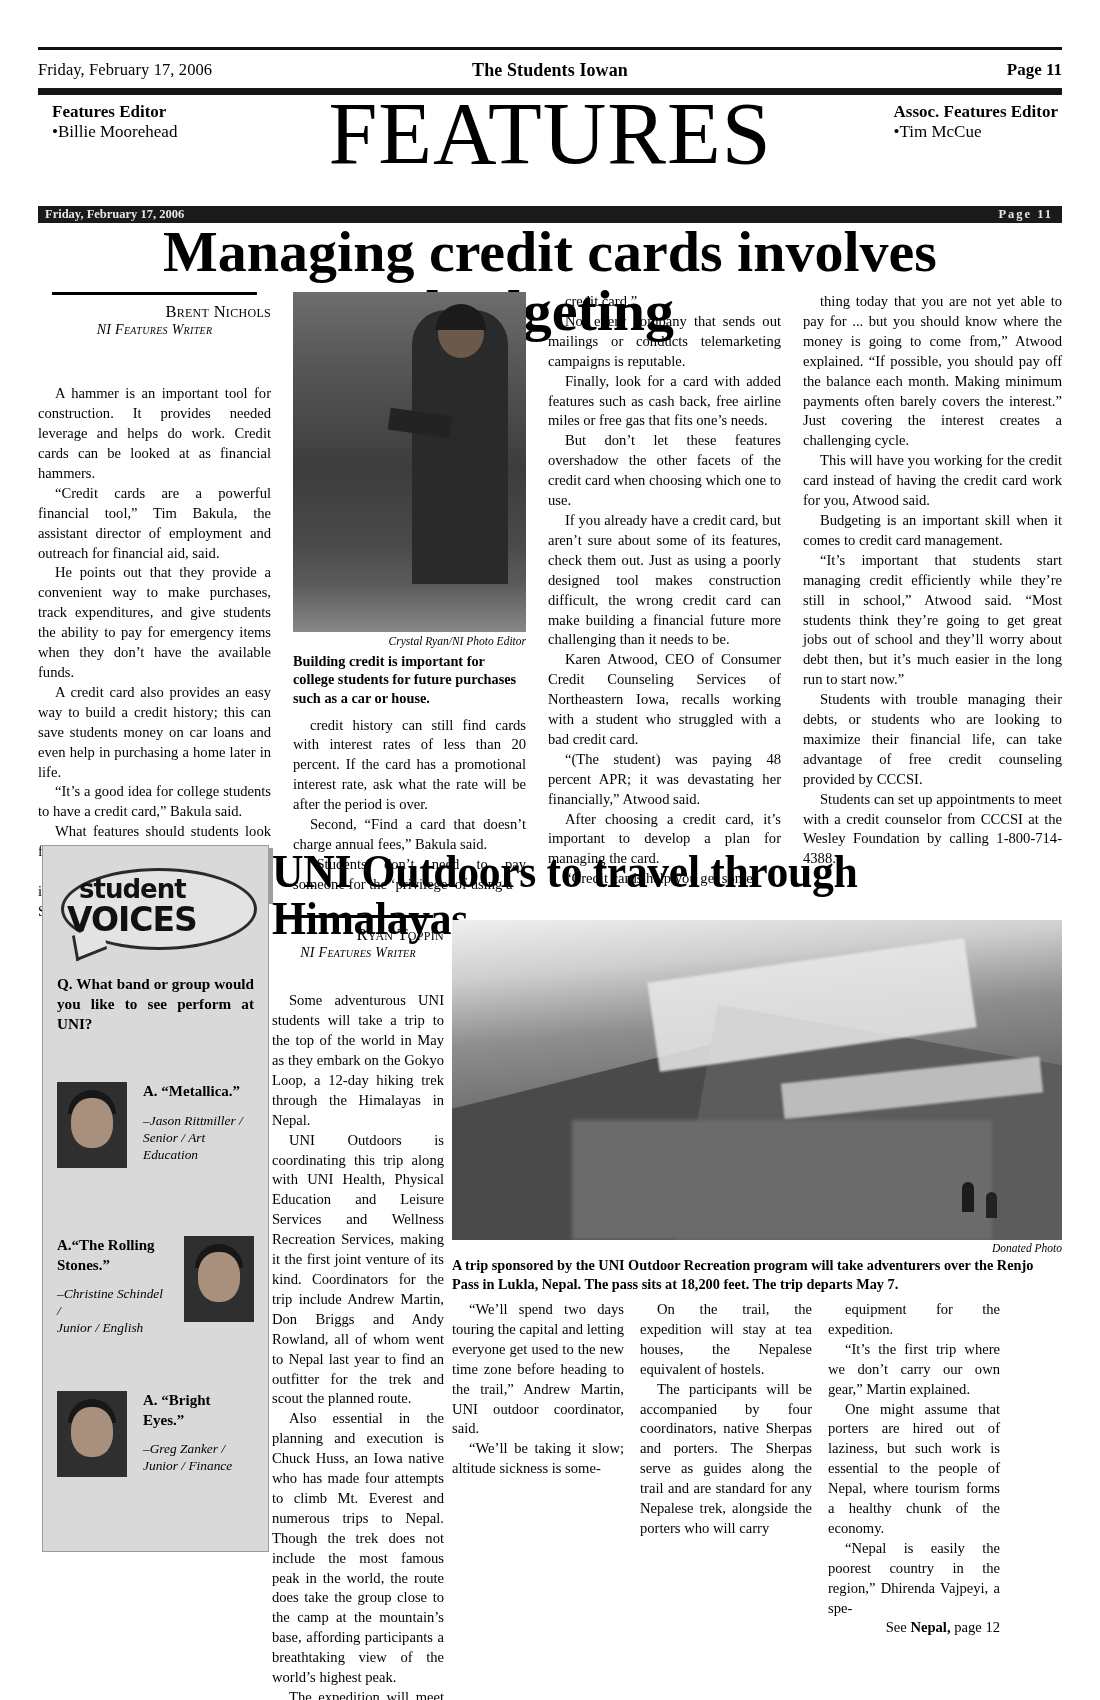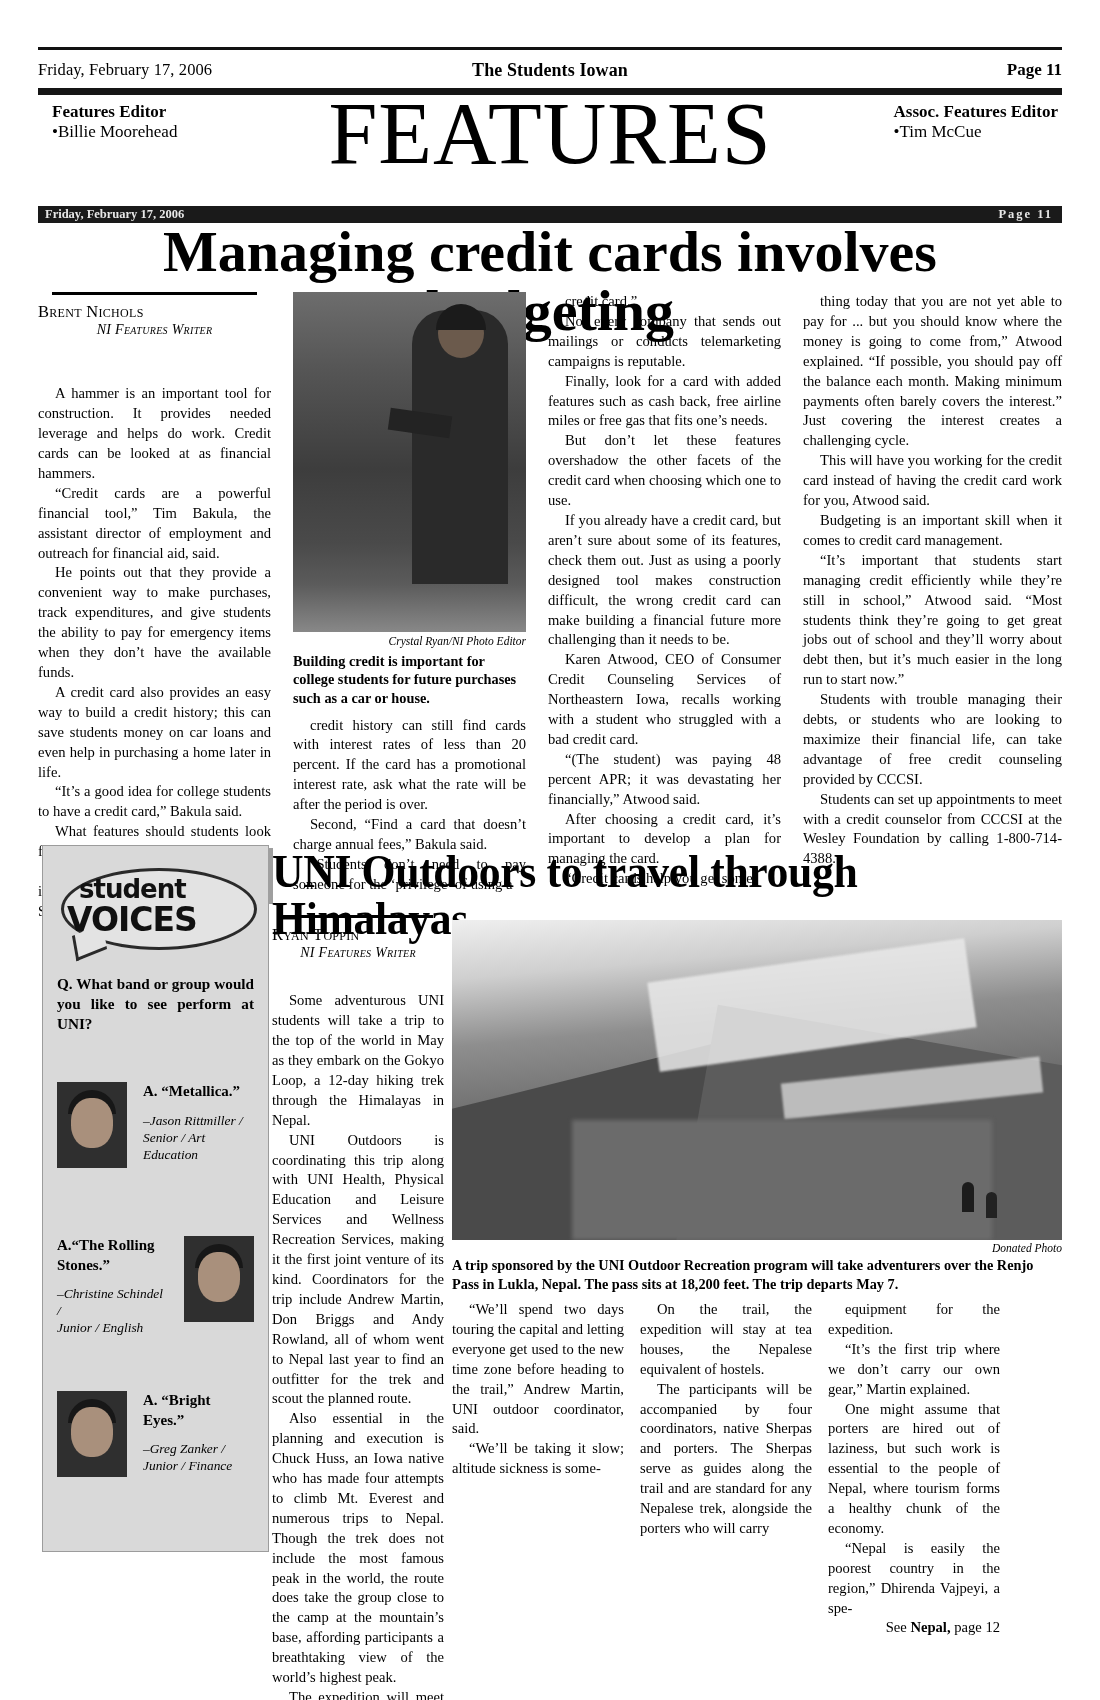--- a/index.html
+++ b/index.html
@@ -43,21 +43,21 @@
   
   .hl1{position:absolute;left:38px;top:222px;width:1024px;text-align:center;
        font-size:58px;font-weight:700;line-height:1.02;font-family:"Liberation Serif",serif;}
 
   
   .art1{position:absolute;left:38px;top:292px;width:1024px;height:540px;}
   .col{position:absolute;top:0;width:233px;}
   .c1{left:0;} .c2{left:255px;} .c3{left:510px;} .c4{left:765px;width:259px;}
 
   .bylinerule{width:205px;height:2.5px;background:#000;margin:0 auto 7px auto;}
-  .byl-name{text-align:left;font-size:16.5px;font-variant:small-caps;letter-spacing:.3px;line-height:1.2;}
+  .byl-name{text-align:right;font-size:16.5px;font-variant:small-caps;letter-spacing:.3px;line-height:1.2;}
   .byl-title{text-align:center;font-size:14px;font-style:italic;font-variant:small-caps;letter-spacing:.3px;margin-top:1px;}
 
   p.body{font-size:14.6px;line-height:1.365;text-align:justify;margin:0;text-indent:17px;
          hyphens:auto;-webkit-hyphens:auto;}
   p.body.first{margin-top:46px;}
   .col p.body+p.body{margin-top:0;}
 
   
   .photo1{position:absolute;left:0;top:0;width:233px;height:340px;
     background:linear-gradient(180deg,#6d6d6d 0%,#565656 22%,#3d3d3d 52%,#4a4a4a 74%,#6f6f6f 100%);

